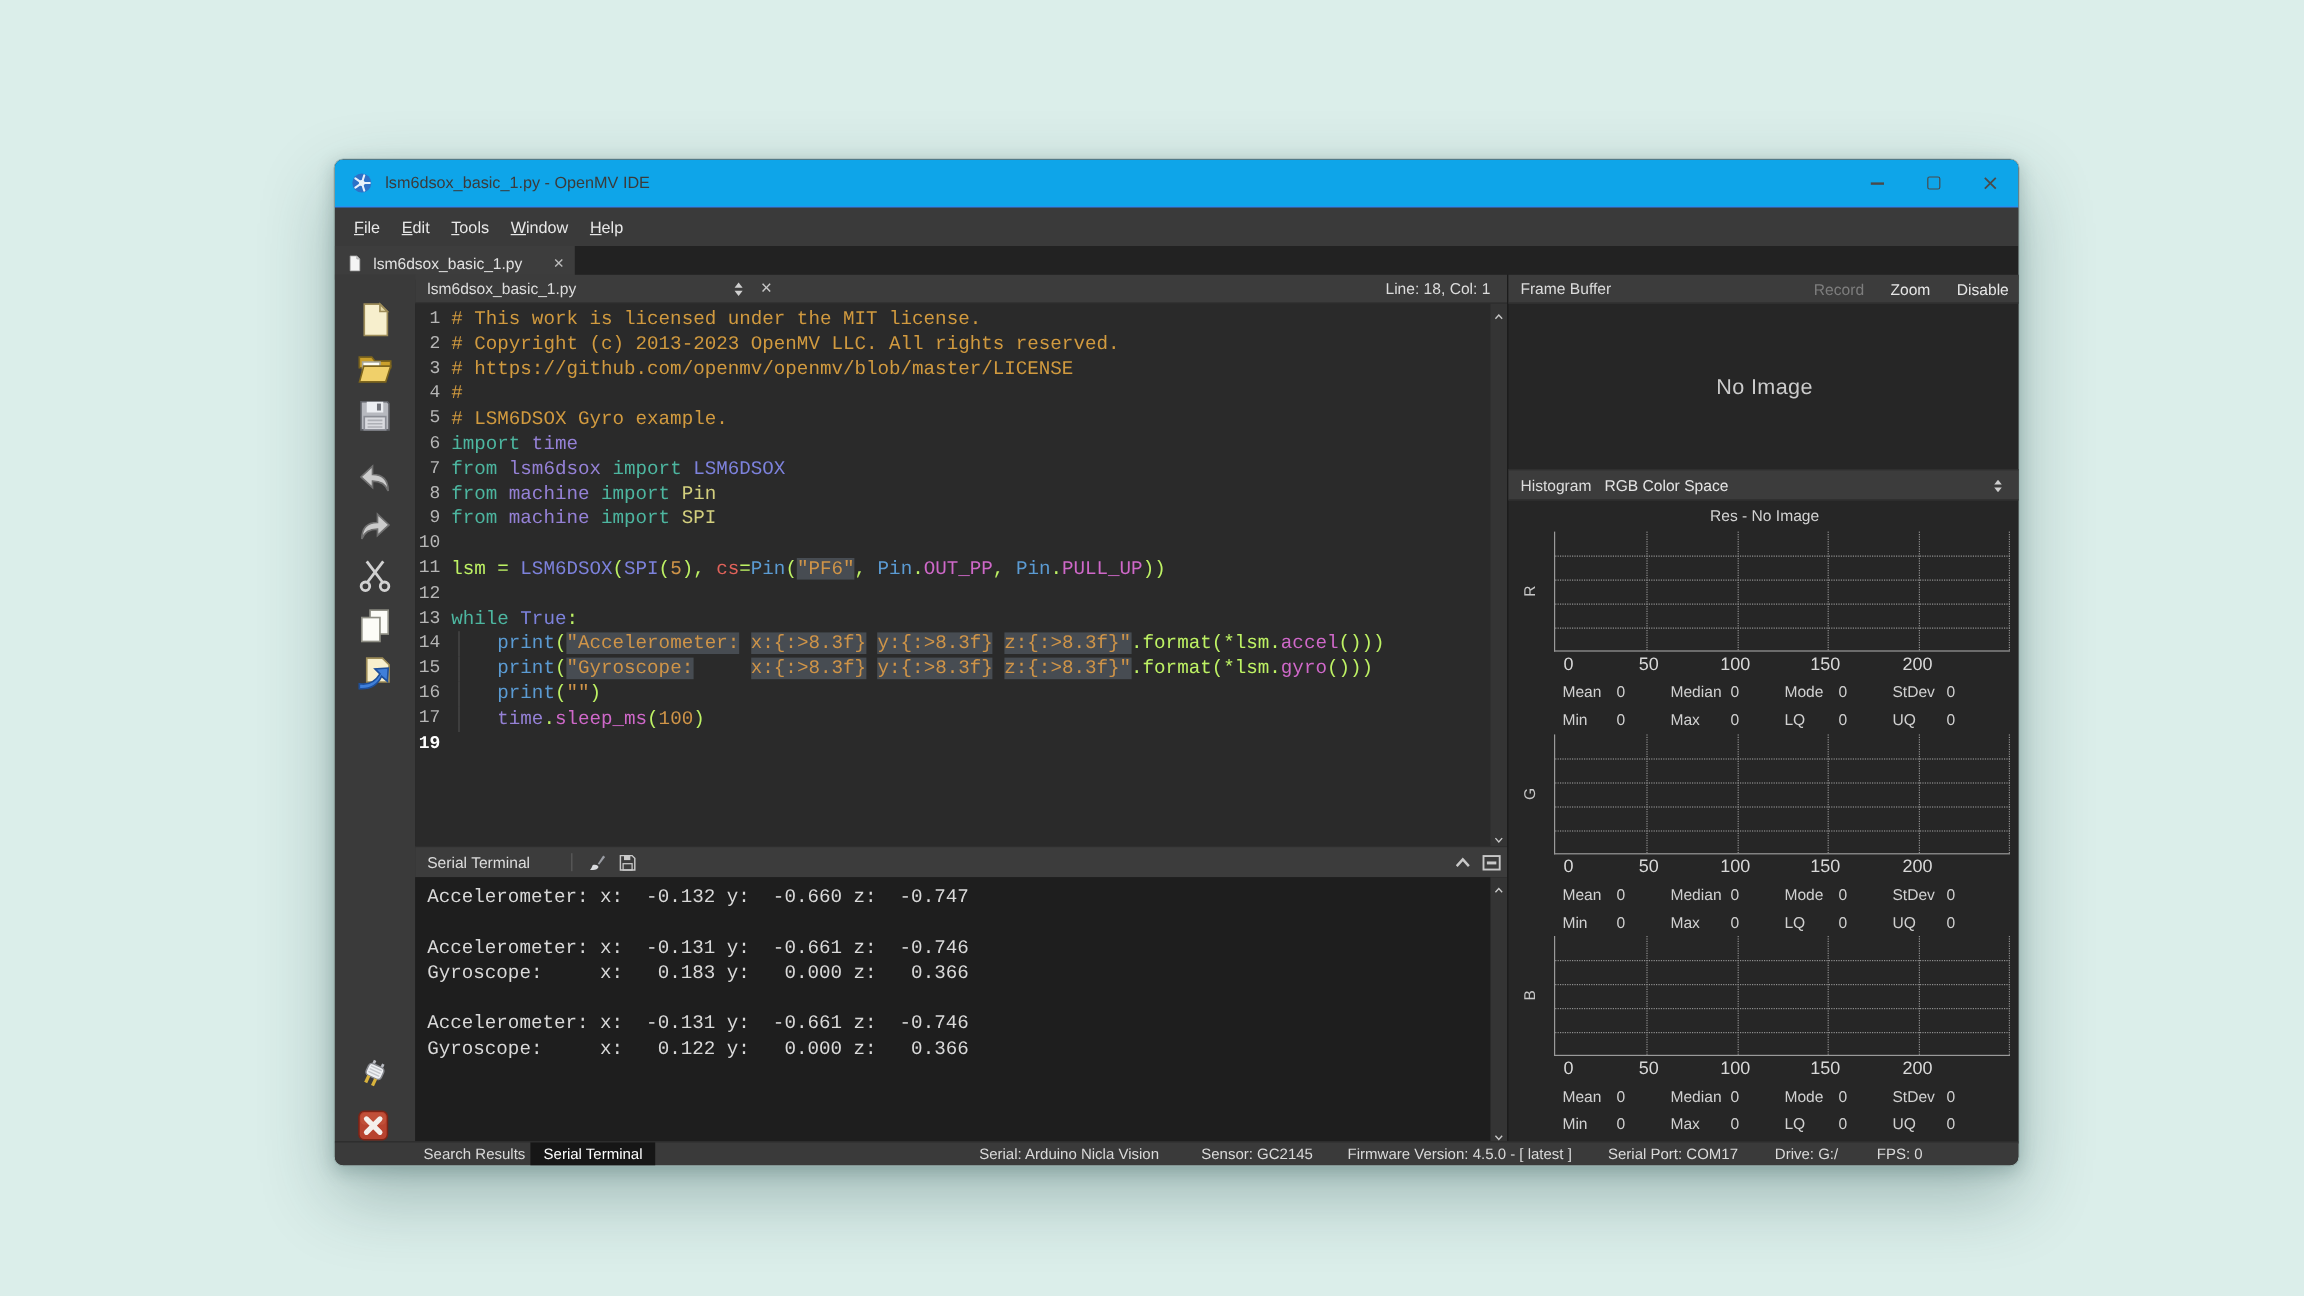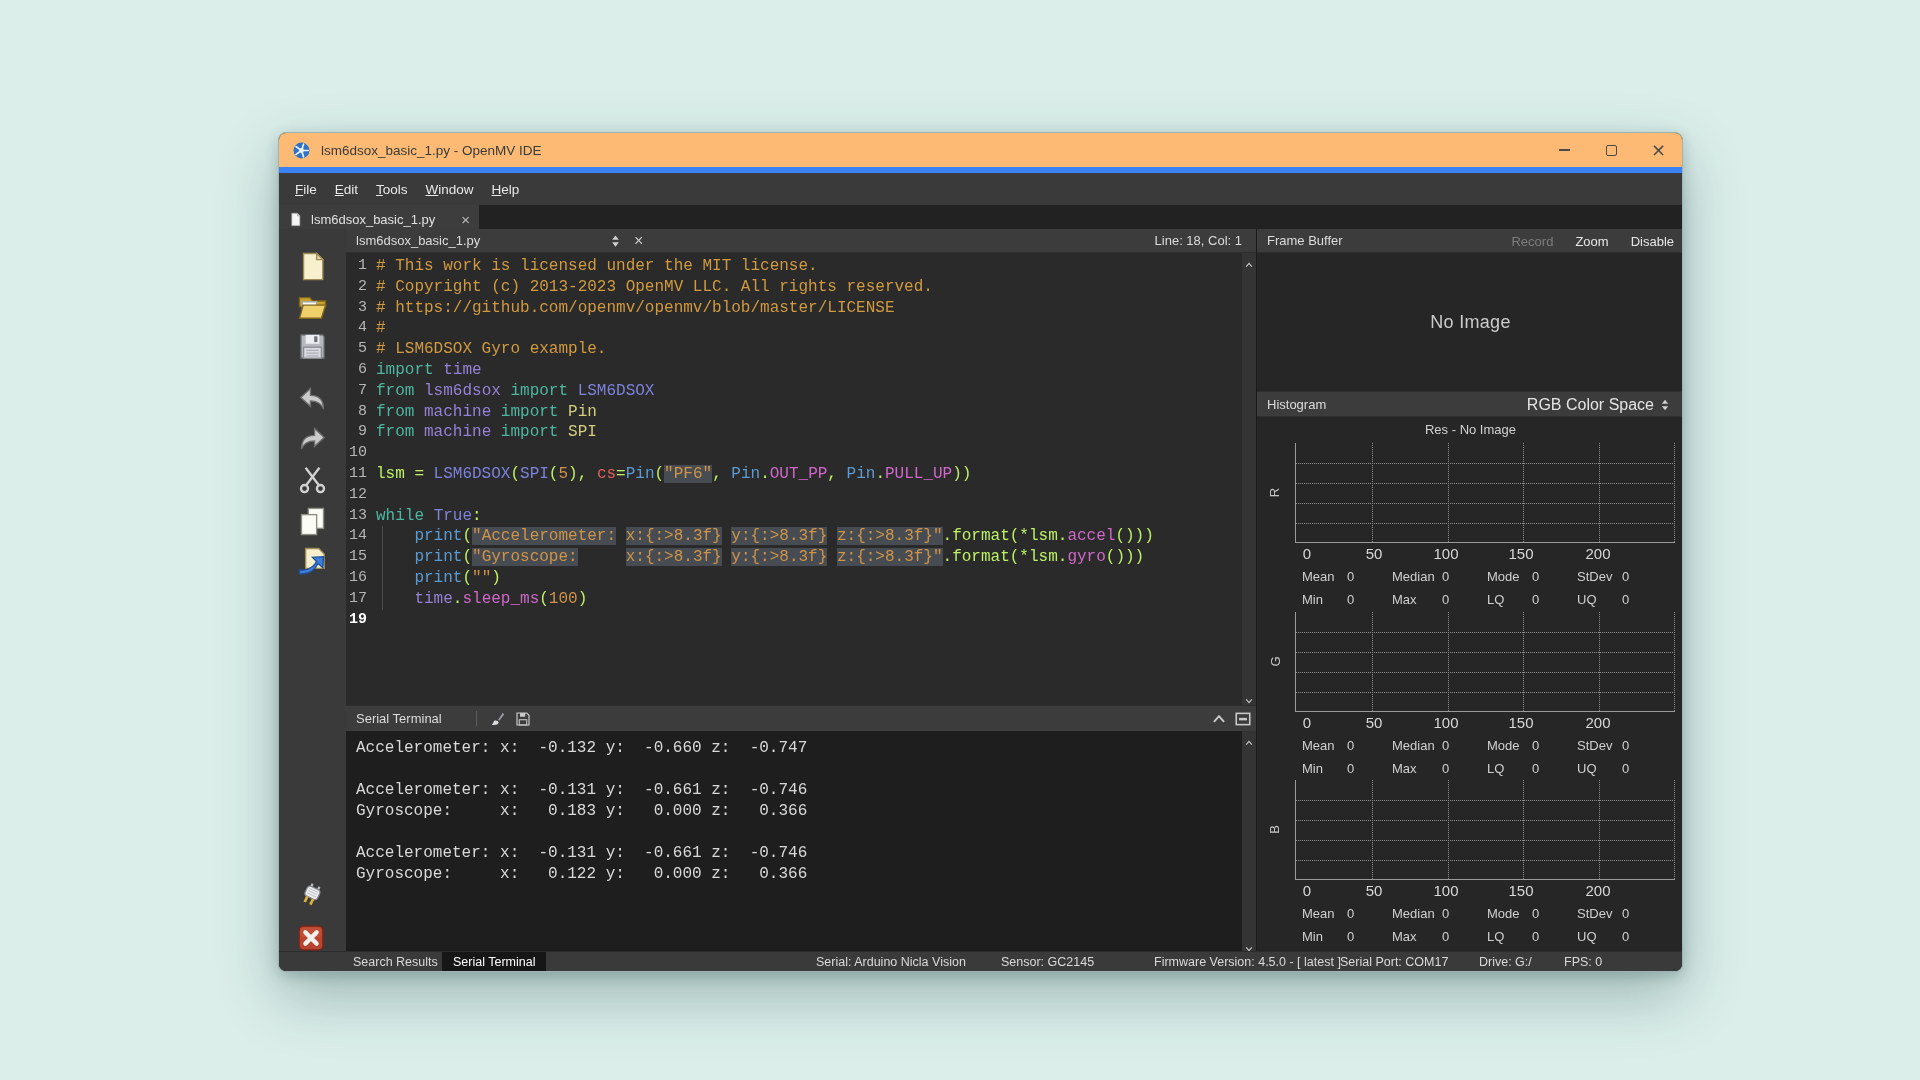--- a/index.html
+++ b/index.html
@@ -5,21 +5,21 @@
   * { box-sizing: border-box; margin: 0; padding: 0; }
   html,body { width:1920px; height:1080px; }
   body { background:#dbeeea; font-family:"Liberation Sans", sans-serif; overflow:hidden; position:relative; }
 
   .window { position:absolute; left:278px; top:132px; width:1405px; height:840px;
     border-radius:8px; overflow:hidden; background:#2a2a2a;
     border:1px solid #9db4b1;
     box-shadow:0 24px 60px rgba(20,60,60,.30), 0 4px 14px rgba(20,60,60,.22); }
 
   
-  .titlebar { height:40px; background:#fdba74; display:flex; align-items:center; border-bottom:6px solid #3b82f6; }
+  .titlebar { height:40px; background:#0ea5e9; display:flex; align-items:center; border-bottom:1px solid #3b82f6; }
   .app-icon { margin-left:13px; width:19px; height:19px; flex:none; }
   .app-icon svg { width:100%; height:100%; display:block; }
   .title-text { margin-left:10px; font-size:13.5px; color:#3b3b3b; }
   .win-controls { margin-left:auto; display:flex; height:100%; }
   .win-btn { width:47px; height:100%; display:flex; align-items:center; justify-content:center; }
   .wc-min { width:11px; height:2px; background:#4a4a4a; }
   .wc-max { width:11px; height:11px; border:1.4px solid #4a4a4a; border-radius:2px; }
   .wc-close { font-size:18px; color:#4a4a4a; line-height:1; font-family:"DejaVu Sans",sans-serif; }
 
   
@@ -85,21 +85,21 @@
   .fb-header { position:absolute; top:0; left:0; width:100%; height:24px; background:#3c3c3c; border-bottom:1px solid #2e2e2e; }
   .fb-title { position:absolute; left:10px; line-height:24px; font-size:13px; color:#dcdcdc; }
   .fb-actions { position:absolute; right:10px; top:0; height:24px; display:flex; gap:22px; align-items:center; }
   .fb-action { font-size:13px; color:#e6e6e6; }
   .fb-action.disabled { color:#7d7d7d; }
   .fb-view { position:absolute; top:24px; left:0; width:100%; height:138px; display:flex; align-items:center; justify-content:center; }
   .fb-placeholder { font-size:18px; color:#cbcbcb; letter-spacing:.3px; }
 
   .hist-header { position:absolute; top:162px; left:0; width:100%; height:26px; background:#3c3c3c; border-top:1px solid #2e2e2e; border-bottom:1px solid #2e2e2e; }
   .hh-title { position:absolute; left:10px; line-height:26px; font-size:13px; color:#dcdcdc; }
-  .hh-select { position:absolute; left:80px; right:30px; top:0; height:100%; text-align:right; line-height:25px; font-size:16px; color:#e4e4e4; }
+  .hh-select { position:absolute; left:80px; right:30px; top:0; height:100%; text-align:left; line-height:25px; font-size:13px; color:#e4e4e4; }
   .hh-arrows { position:absolute; right:12px; top:5px; width:14px; height:16px; }
   .hh-arrows svg { width:100%; height:100%; }
   .hist-res { position:absolute; top:190px; left:0; width:100%; height:22px; text-align:center; line-height:22px; font-size:13px; color:#d2d2d2; }
 
   .hist-section { position:absolute; left:0; width:100%; height:168px; }
   .hist-plot { position:absolute; left:38px; top:2px; width:380px; height:100px;
     border-left:1px solid #9a9a9a; border-bottom:1px solid #9a9a9a; }
   .hgrid { position:absolute; left:0; width:100%; height:0; border-top:1px dotted #8f8f8f; }
   .vgrid { position:absolute; top:0; height:100%; width:0; border-left:1px dotted #8f8f8f; }
   .axis-label { position:absolute; left:13px; top:44px; font-size:13px; color:#c6c6c6; transform:rotate(-90deg); }
@@ -527,19 +527,19 @@
         </div>
     </div>
 
   </div>
 
   <div class="statusbar" id="statusbar">
       <span class="status-tab" style="left: 63px;">Search Results</span>
       <span class="status-tab active" style="left: 163px;">Serial Terminal</span>
       <span class="status-field" style="left: 537px;">Serial: Arduino Nicla Vision</span>
       <span class="status-field" style="left: 722px;">Sensor: GC2145</span>
-      <span class="status-field" style="left: 875px;">Firmware Version: 4.5.0 - [ latest ]</span>
+      <span class="status-field" style="left: 844px;">Firmware Version: 4.5.0 - [ latest ]</span>
       <span class="status-field" style="left: 1061px;">Serial Port: COM17</span>
       <span class="status-field" style="left: 1200px;">Drive: G:/</span>
       <span class="status-field" style="left: 1285px;">FPS: 0</span>
     </div>
 
 </div>
 
 </body></html>

